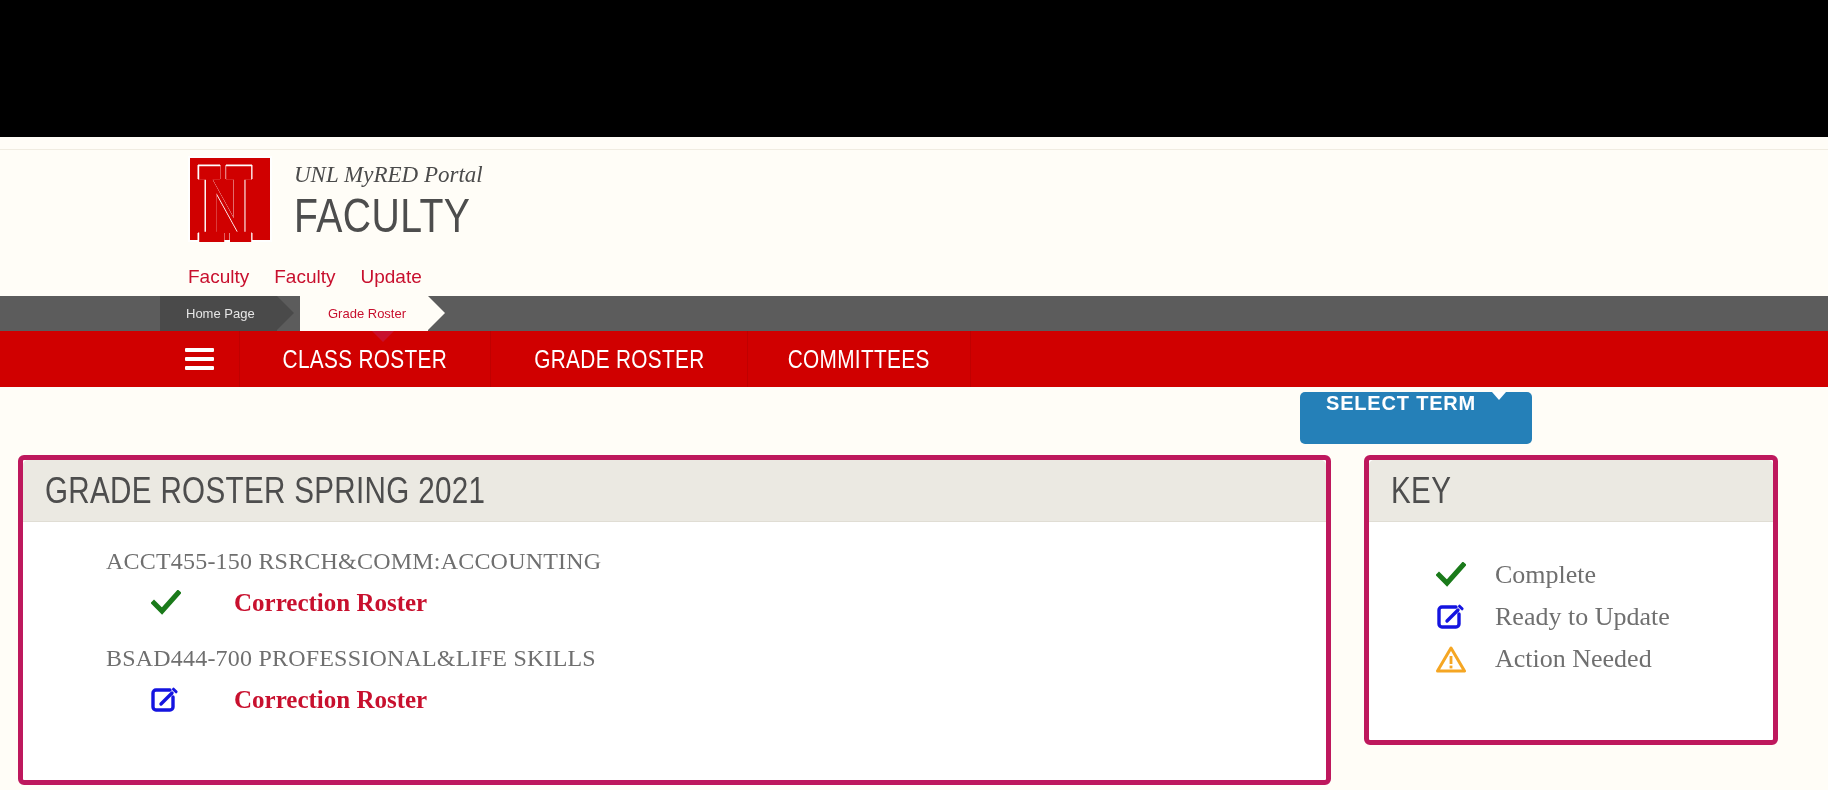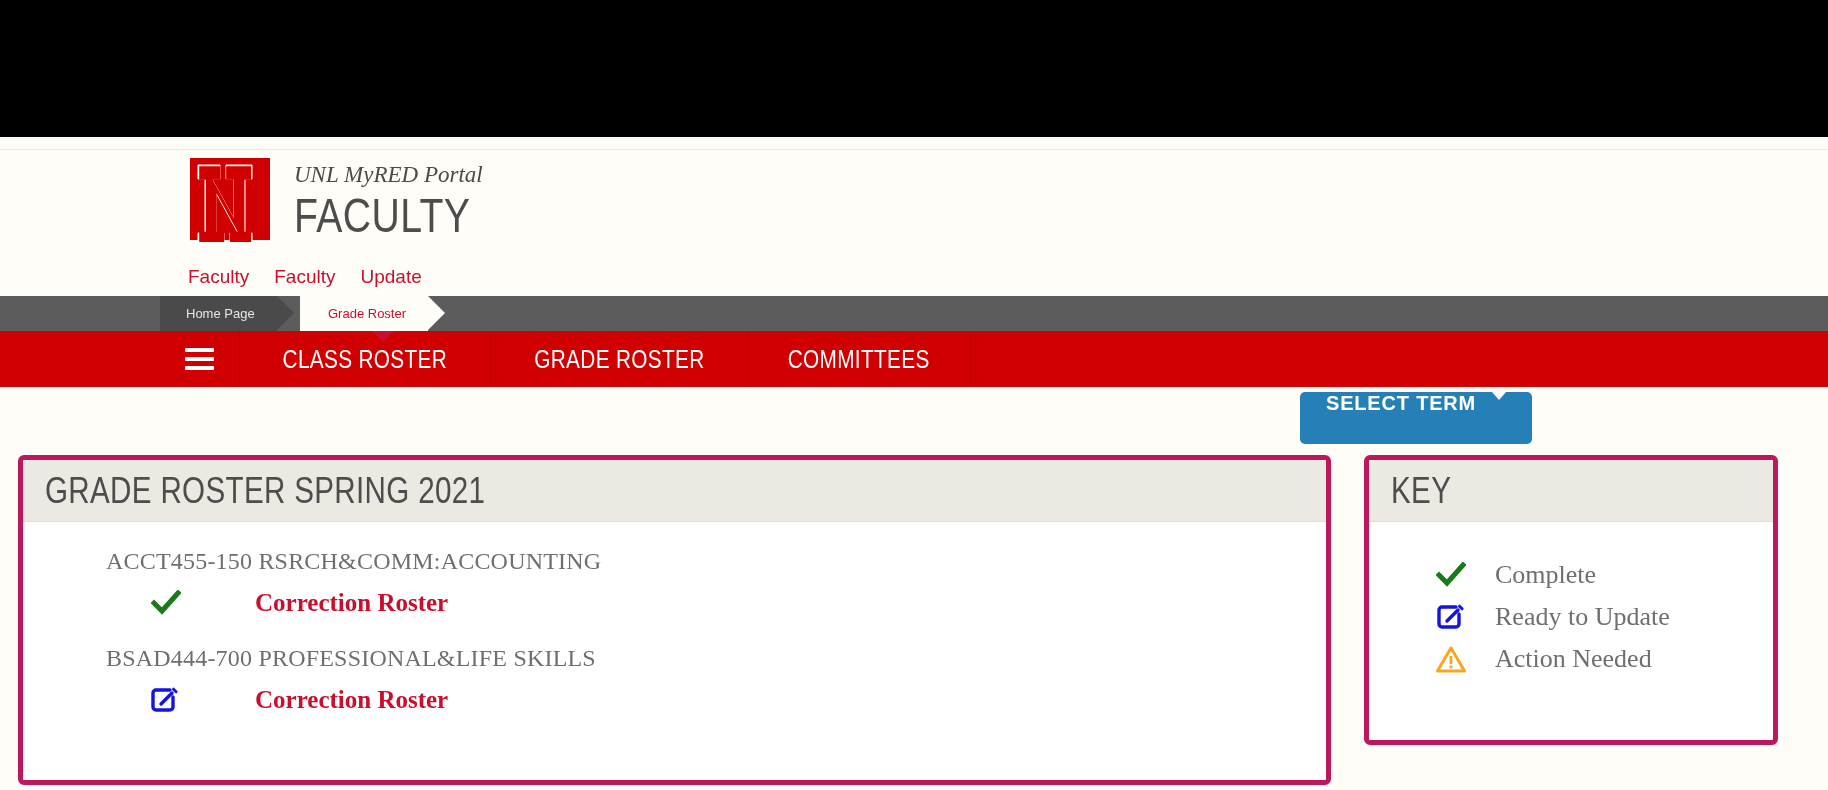--- a/index.html
+++ b/index.html
@@ -284,21 +284,21 @@
     margin-top: 14px;
     padding-left: 45px;
   }
   .status-icon {
     width: 38px;
     display: flex;
     align-items: center;
     justify-content: flex-start;
   }
   .course-link {
-    margin-left: 66px;
+    margin-left: 45px;
     font-family: "Liberation Serif", serif;
     font-size: 25px;
     font-weight: bold;
     color: #c8102e;
     text-decoration: none;
     white-space: nowrap;
   }
 
   
   .key-list { padding: 32px 0 0 60px; }

